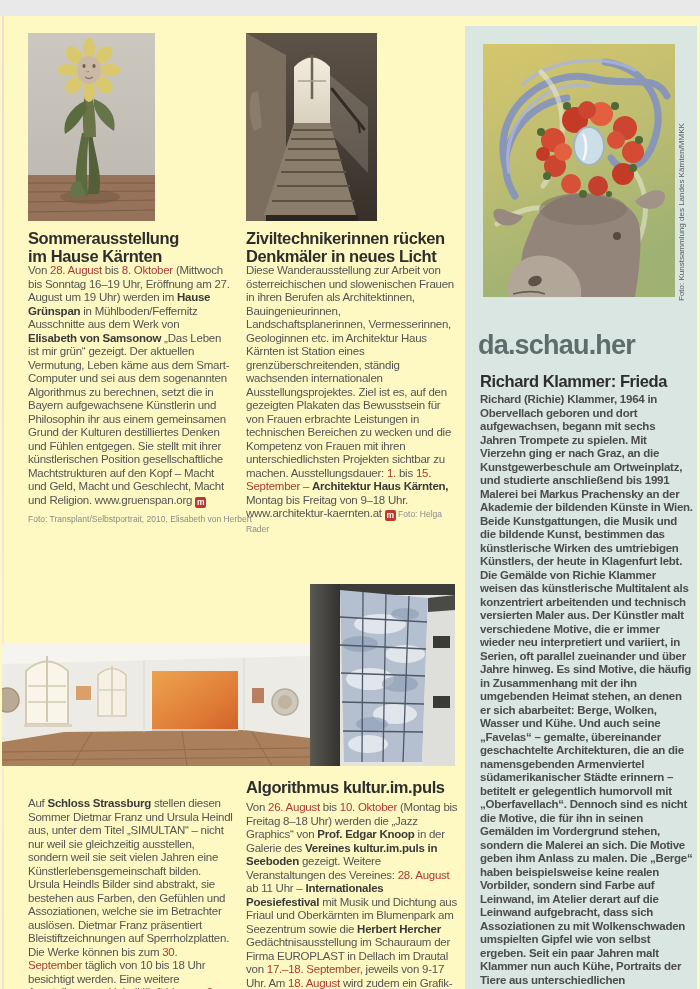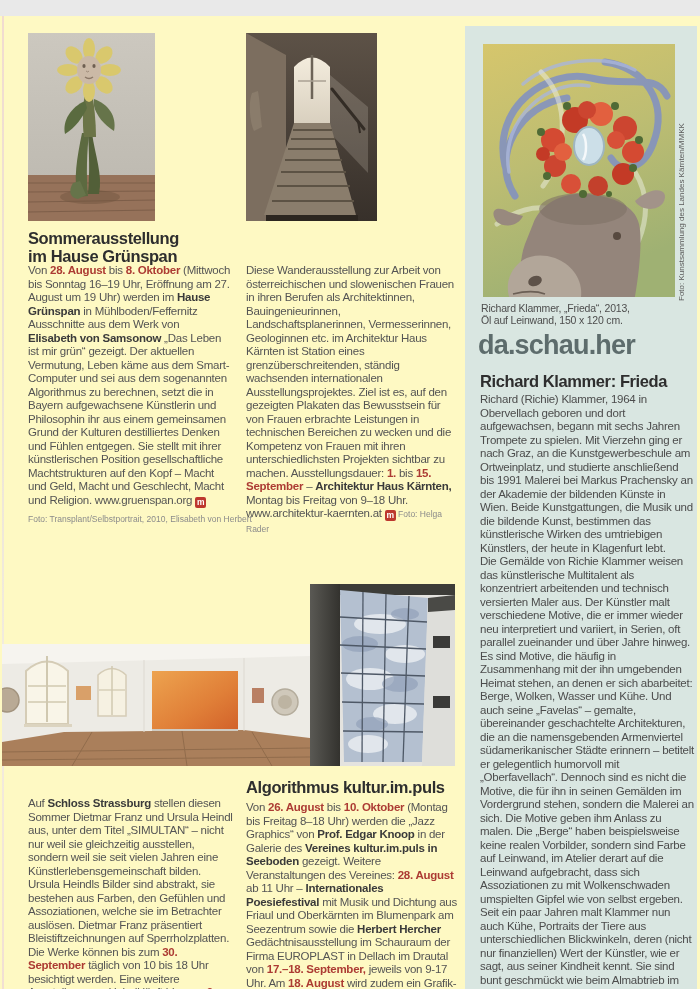--- a/index.html
+++ b/index.html
@@ -10,33 +10,33 @@
   }
   .scan-edge { position:absolute; left:2px; top:0; width:2px; height:100%;
     background:linear-gradient(#efd6d2, #e9dfd8 35%, #f1ebe4 70%, #efd9d4); opacity:.85; }
   .abs { position:absolute; }
   figure { margin:0; }
   .h2 { font-weight:bold; color:#2e2e2e; font-size:16.5px; line-height:18px;
     letter-spacing:-0.4px; }
   .body { font-size:11.5px; line-height:13.5px; letter-spacing:-0.25px;
     color:#545454; }
   .body .b { font-weight:bold; color:#3a3a3a; }
-  .body .r { font-weight:bold; color:#ac3b33; }
+  .body .r { font-weight:normal; color:#ac3b33; }
   .body .micon {
     display:inline-block; width:11px; height:11px; background:#bd382e; color:#fff;
     font-size:8.5px; font-weight:bold; text-align:center; line-height:11px;
     border-radius:2px; letter-spacing:0; vertical-align:-1px; }
   .body .credit-inline { font-size:8.5px; color:#8b8b8b; letter-spacing:0; }
   .credit { font-size:8.5px; color:#8b8b8b; letter-spacing:0; }
   .panel { background:#d9e6e1; }
   .caption { font-size:10.5px; line-height:12px; color:#4d4d4d; letter-spacing:-0.2px; }
   .section-title { font-size:27px; font-weight:bold; color:#5d6c6c; letter-spacing:-0.8px; }
   .vcredit { font-size:8px; color:#5a5a5a; writing-mode:vertical-rl;
     transform:rotate(180deg); letter-spacing:0; white-space:nowrap; }
-  .rbody p { margin:0; }
+  .rbody p { margin:0;font-weight:bold; }
 </style>
 </head>
 <body>
 
 <div class="page">
   <div class="scan-edge"></div>
 
   <figure class="abs" style="left:28px; top:17px;">
     <svg width="127" height="188" viewBox="0 0 127 188">
       <defs>
@@ -73,21 +73,21 @@
       <ellipse cx="61" cy="37" rx="12" ry="14" fill="#cbb9a6"></ellipse>
       <ellipse cx="56" cy="33" rx="1.6" ry="2" fill="#6e5f52"></ellipse>
       <ellipse cx="66" cy="33" rx="1.6" ry="2" fill="#6e5f52"></ellipse>
       <path d="M57,44 Q61,47 65,44" stroke="#8a7767" stroke-width="1.4" fill="none"></path>
       <path d="M58,38 Q60,40 61,38" stroke="#a08d7b" stroke-width="1" fill="none"></path>
     </svg>
   </figure>
 
   <div class="abs h2" style="left:28px; top:213px; width:205px;">
     <span>Sommerausstellung</span><br>
-    <span>im Hause Grünspan</span>
+    <span>im Hause Kärnten</span>
   </div>
   <div class="abs body" style="left:28px; top:248px; width:203px;"><span>Von </span><span class="r">28. August</span><span> bis </span><span class="r">8. Oktober</span><span> (Mittwoch bis Sonntag 16–19 Uhr, Eröffnung am 27. August um 19 Uhr) werden im </span><span class="b">Hause Grünspan</span><span> in Mühlboden/Feffernitz Ausschnitte aus dem Werk von </span><span class="b">Elisabeth von Samsonow</span><span> „Das Leben ist mir grün“ gezeigt. Der aktuellen Vermutung, Leben käme aus dem Smart-Computer und sei aus dem sogenannten Algorithmus zu berechnen, setzt die in Bayern aufgewachsene Künstlerin und Philosophin ihr aus einem gemeinsamen Grund der Kulturen destilliertes Denken und Fühlen entgegen. Sie stellt mit ihrer künstlerischen Position gesellschaftliche Machtstrukturen auf den Kopf – Macht und Geld, Macht und Geschlecht, Macht und Religion. www.gruenspan.org </span><span class="micon">m</span></div>
   <div class="abs credit" style="left:28px; top:498px;">Foto: Transplant/Selbstportrait, 2010, Elisabeth von Herbert</div>
 
   <figure class="abs" style="left:246px; top:17px;">
     <svg width="131" height="188" viewBox="0 0 131 188">
       <defs>
         <linearGradient id="stw" x1="0" y1="0" x2="0" y2="1">
           <stop offset="0" stop-color="#5d5247"></stop>
             <stop offset="1" stop-color="#37302a"></stop>
@@ -113,20 +113,24 @@
         <line x1="35" y1="139" x2="100" y2="139"></line>
           <line x1="31" y1="153" x2="104" y2="153"></line>
         <line x1="26" y1="168" x2="108" y2="168"></line>
       </g>
       <rect x="20" y="182" width="92" height="6" fill="#2c2620"></rect>
       <line x1="86" y1="56" x2="118" y2="96" stroke="#332c25" stroke-width="3" stroke-linecap="round"></line>
       <line x1="112" y1="88" x2="114" y2="100" stroke="#332c25" stroke-width="2"></line>
     </svg>
   </figure>
 
+  <div class="abs h2" style="left:246px; top:213px; width:220px;">
+    <span>Ziviltechnikerinnen rücken</span><br>
+    <span>Denkmäler in neues Licht</span>
+  </div>
   <div class="abs body" style="left:246px; top:248px; width:212px;"><span>Diese Wanderausstellung zur Arbeit von österreichischen und slowenischen Frauen in ihren Berufen als Architektinnen, Bauingenieurinnen, Landschaftsplanerinnen, Vermesserinnen, Geologinnen etc. im Architektur Haus Kärnten ist Station eines grenzüberschreitenden, ständig wachsenden internationalen Ausstellungsprojektes. Ziel ist es, auf den gezeigten Plakaten das Bewusstsein für von Frauen erbrachte Leistungen in technischen Bereichen zu wecken und die Kompetenz von Frauen mit ihren unterschiedlichsten Projekten sichtbar zu machen. Ausstellungsdauer: </span><span class="r">1.</span><span> bis </span><span class="r">15. September</span><span> – </span><span class="b">Architektur Haus Kärnten,</span><span> Montag bis Freitag von 9–18 Uhr. www.architektur-kaernten.at </span><span class="micon">m</span><span class="credit-inline"> Foto: Helga Rader</span></div>
 
   <figure class="abs" style="left:2px; top:628px;">
     <svg width="308" height="122" viewBox="0 0 308 122">
       <rect width="308" height="122" fill="#edebe5"></rect>
       <path d="M0,0 L308,0 L308,12 L0,20 Z" fill="#f6f4ef"></path>
       <polygon points="0,98 62,88 242,86 308,94 308,122 0,122" fill="#aa7f5b"></polygon>
       <g stroke="#916c4c" stroke-width="1">
         <line x1="0" y1="108" x2="308" y2="104"></line>
           <line x1="0" y1="116" x2="308" y2="113"></line>
@@ -267,24 +271,20 @@
         <circle cx="64" cy="132" r="4"></circle>
           <circle cx="126" cy="150" r="3"></circle>
       </g>
       <ellipse cx="106" cy="102" rx="15" ry="19" fill="#ccdfe8" stroke="#9fb6c0" stroke-width="2"></ellipse>
       <path d="M100,90 C104,96 104,110 100,116" stroke="#ffffff" stroke-width="2.5" fill="none" opacity="0.8"></path>
     </svg>
   </figure>
 
   <div class="abs vcredit" style="left:677px; top:85px; height:200px;">Foto: Kunstsammlung des Landes Kärnten/MMKK</div>
 
-  <div class="abs caption" style="left:481px; top:286px; width:210px;">
-    <span>Richard Klammer, „Frieda“, 2013,</span><br>
-    <span>Öl auf Leinwand, 150 x 120 cm.</span>
-  </div>
 
   <div class="abs h2" style="left:480px; top:356px; width:215px;">Richard Klammer: Frieda</div>
 
   <div class="abs section-title" style="left:478px; top:314px;">da.schau.her</div>
 
   <div class="abs body rbody" style="left:480px; top:377px; width:214px; color:#4c4c4c;">
     <p>Richard (Richie) Klammer, 1964 in Obervellach geboren und dort aufgewachsen, begann mit sechs Jahren Trompete zu spielen. Mit Vierzehn ging er nach Graz, an die Kunstgewerbeschule am Ortweinplatz, und studierte anschließend bis 1991 Malerei bei Markus Prachensky an der Akademie der bildenden Künste in Wien. Beide Kunstgattungen, die Musik und die bildende Kunst, bestimmen das künstlerische Wirken des umtriebigen Künstlers, der heute in Klagenfurt lebt.</p>
     <p>Die Gemälde von Richie Klammer weisen das künstlerische Multitalent als konzentriert arbeitenden und technisch versierten Maler aus. Der Künstler malt verschiedene Motive, die er immer wieder neu interpretiert und variiert, in Serien, oft parallel zueinander und über Jahre hinweg. Es sind Motive, die häufig in Zusammenhang mit der ihn umgebenden Heimat stehen, an denen er sich abarbeitet: Berge, Wolken, Wasser und Kühe. Und auch seine „Favelas“ – gemalte, übereinander geschachtelte Architekturen, die an die namensgebenden Armenviertel südamerikanischer Städte erinnern – betitelt er gelegentlich humorvoll mit „Oberfavellach“. Dennoch sind es nicht die Motive, die für ihn in seinen Gemälden im Vordergrund stehen, sondern die Malerei an sich. Die Motive geben ihm Anlass zu malen. Die „Berge“ haben beispielsweise keine realen Vorbilder, sondern sind Farbe auf Leinwand, im Atelier derart auf die Leinwand aufgebracht, dass sich Assoziationen zu mit Wolkenschwaden umspielten Gipfel wie von selbst ergeben. Seit ein paar Jahren malt Klammer nun auch Kühe, Portraits der Tiere aus unterschiedlichen Blickwinkeln, deren (nicht nur finanziellen) Wert der Künstler, wie er sagt, aus seiner Kindheit kennt. Sie sind bunt geschmückt wie beim Almabtrieb im Herbst in den Alpen. Die Blumen, Spiegel und Schleier demonstrieren die Wertschätzung, die die Menschen den Tieren entgegenbringen, und die Freude darüber, dass alle wieder heil vom Berg zurück sind. „Frieda“ befindet sich heute, wie auch zwei „Berge“ in</p>
   </div>
 </div>

